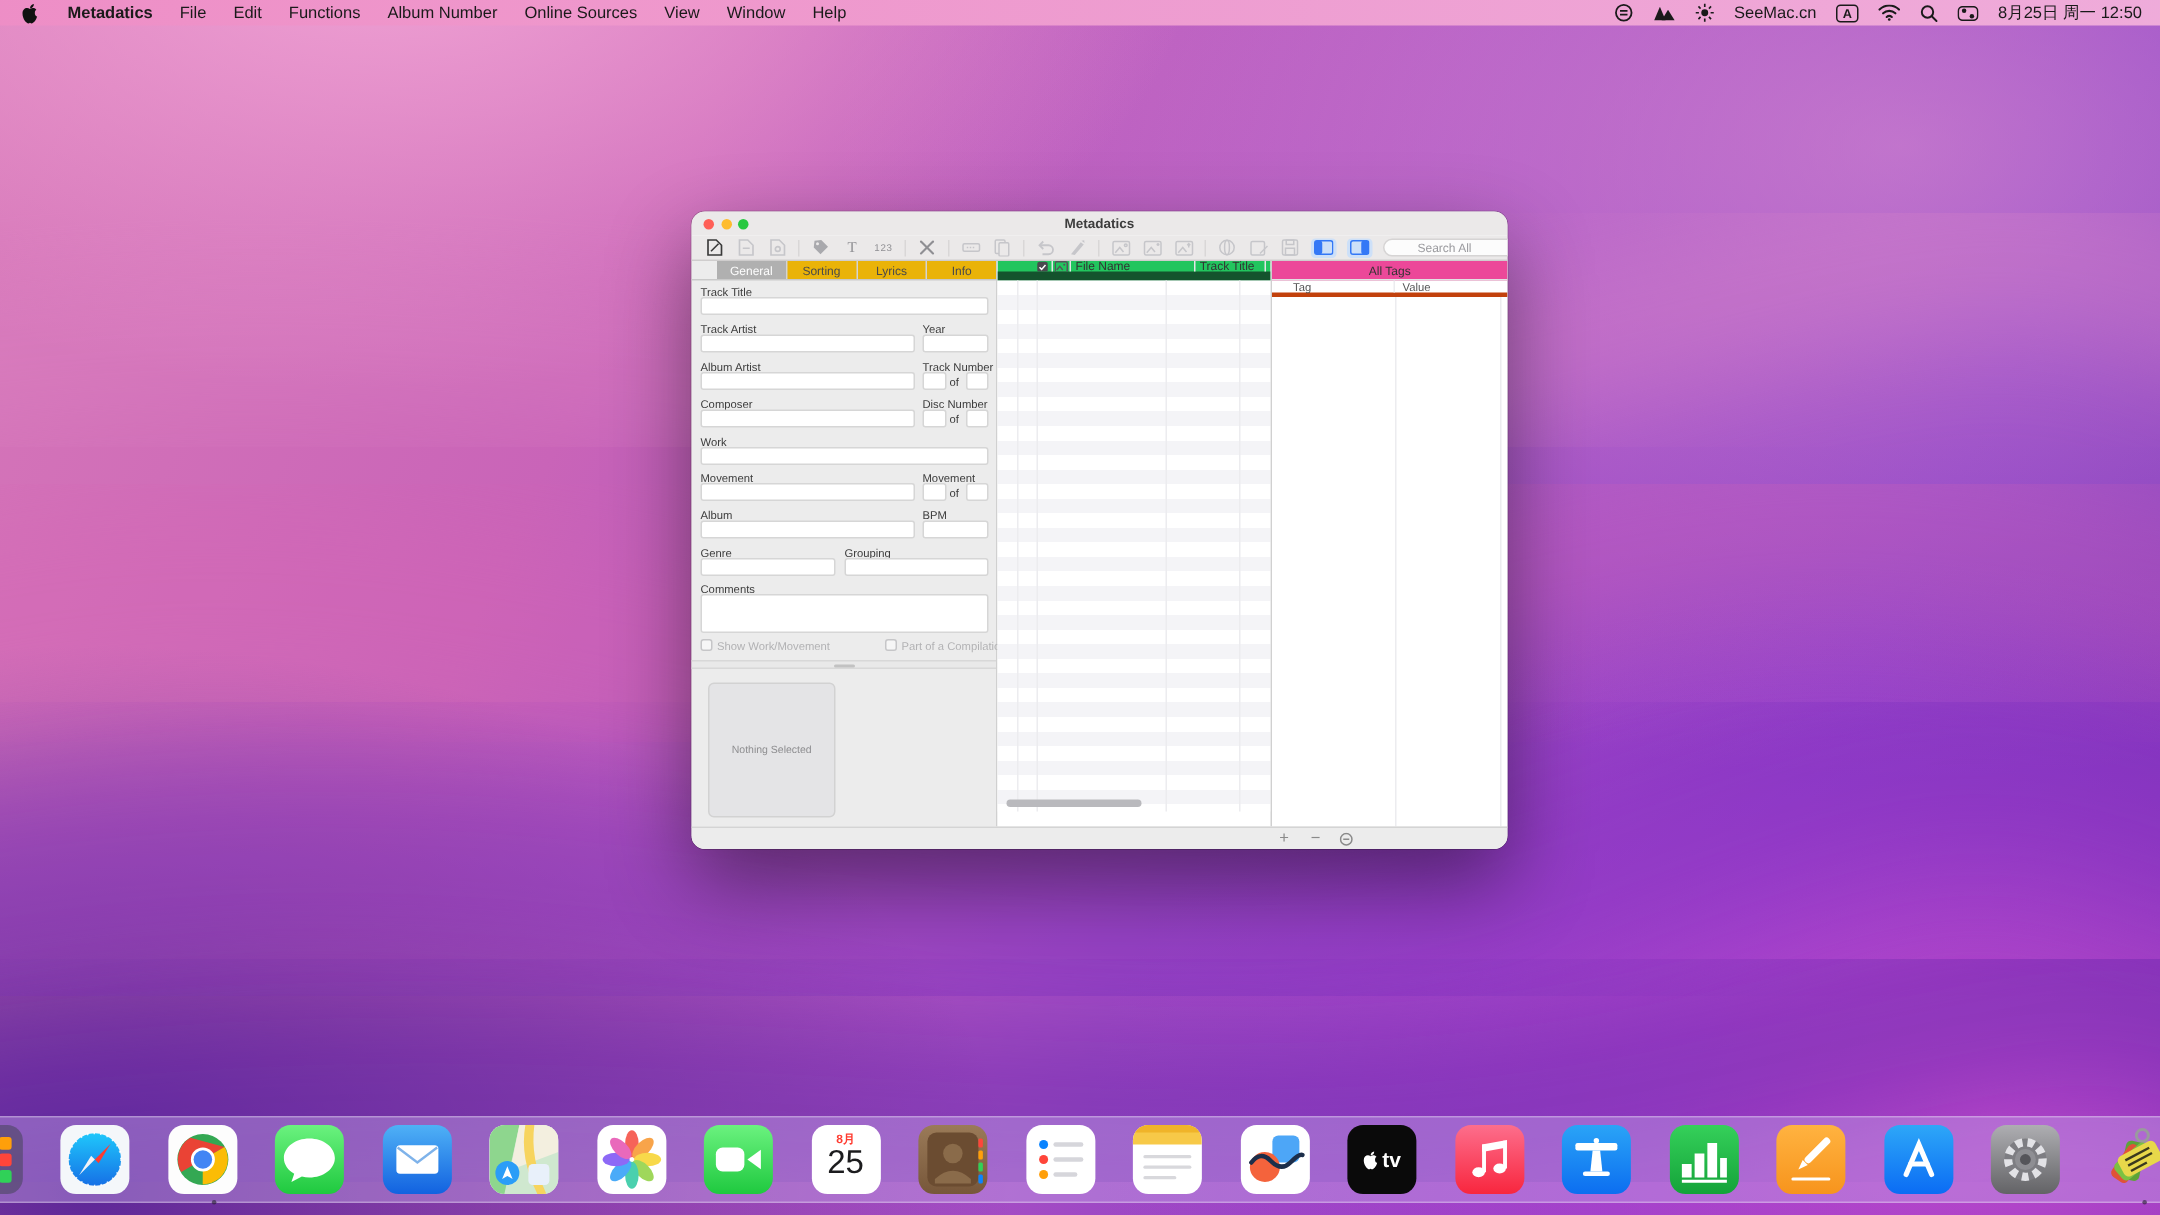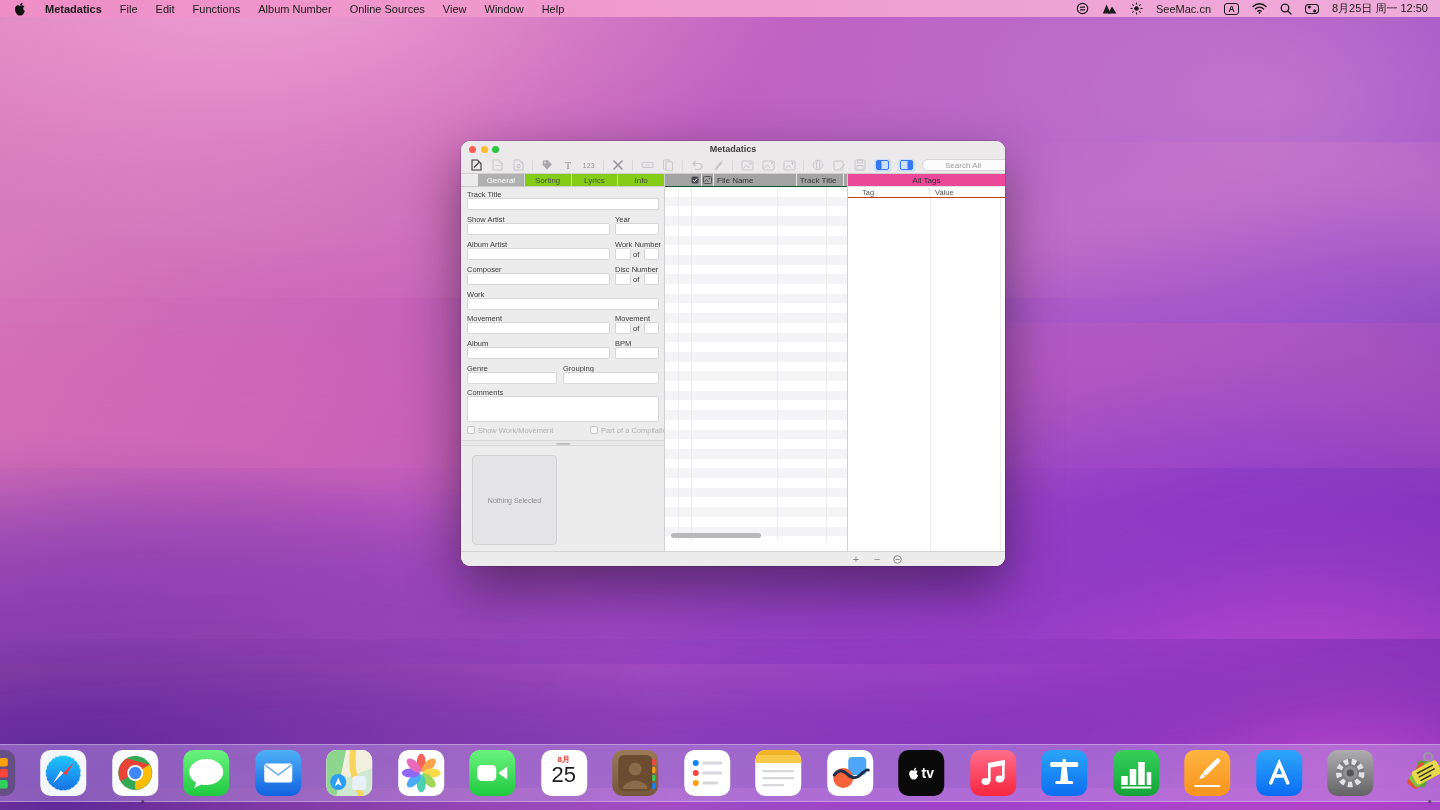--- a/index.html
+++ b/index.html
@@ -42,48 +42,48 @@
   .searchbox { margin-left:auto; width:90px; height:12px; border:1px solid #d6d4d4; border-radius:6px;
     background:rgba(255,255,255,.85); display:flex; align-items:center; padding:0 4px; gap:18px; }
   .searchbox input { border:none; outline:none; background:transparent; width:70px; font-size:8px; color:#444; }
   .searchbox input::placeholder { color:#9a9a9e; }
 
   .content { position:relative; height:377px; display:flex; }
   
   .panel-left { position:relative; width:204px; background:#ececec; border-right:1px solid #d0d0d0; flex:0 0 auto; }
   .tabs { display:flex; height:13px; border-bottom:1px solid #c9c9c9;padding-left:17px; }
   .tab { flex:1; display:flex; align-items:center; justify-content:center; font-size:8px; color:#4a4a4a;
-    background:#84cc16; border-right:1px solid #d4d4d4; }
+    background:#eab308; border-right:1px solid #d4d4d4; }
   .tab:last-child { border-right:none; }
   .tab.sel { background:#b0b0b0; color:#fdfdfd; }
   .f-label { position:absolute; font-size:7.5px; color:#3c3c3c; white-space:nowrap; }
   .f-label.dim, .cb-label { color:#b2b2b4;text-align:right; }
   .f-input { position:absolute; height:12px; background:#fff; border:1px solid #d6d6d6; border-radius:2px; }
   .f-area { position:absolute; background:#fff; border:1px solid #d6d6d6; border-radius:2px; }
   .cb { position:absolute; width:8px; height:8px; border:1px solid #c6c6c8; border-radius:2px; background:#f6f6f6; }
   .cb-label { position:absolute; font-size:7.5px; white-space:nowrap; }
   .splitter { position:absolute; left:0; width:100%; height:6px; border-top:1px solid #d8d8d8; border-bottom:1px solid #d8d8d8; background:#e9e9e9; }
   .splitter .grip { position:absolute; left:50%; top:1.5px; width:14px; height:2.5px; margin-left:-7px; border-radius:2px; background:#c2c2c2; }
   .artbox { position:absolute; background:#e4e4e6; border:1px solid #d2d2d2; border-radius:4px;
     display:flex; align-items:center; justify-content:center; font-size:7px; color:#8e8e90; }
 
   
   .panel-table { position:relative; width:183px; background:#fff; border-right:1px solid #d0d0d0; flex:0 0 auto; overflow:hidden; }
-  .ft-header { display:flex; height:13px; border-bottom:1px solid #14532d; font-size:8px; color:#333; background:#a3a3a3;padding-left:24px; }
+  .ft-header { display:flex; height:13px; border-bottom:6px solid #14532d; font-size:8px; color:#333; background:#22c55e;padding-left:24px; }
   .ft-h { display:flex; align-items:center; padding-left:3px; border-right:1px solid #e6e6e8; overflow:hidden; white-space:nowrap; }
   .ft-body { position:absolute; left:0; right:0; top:13px; height:354px;
     background:repeating-linear-gradient(to bottom, #ffffff 0 9.7px, #f4f4f7 9.7px 19.4px); }
   .colline { position:absolute; top:0; bottom:0; width:1px; background:#ececef; }
   .hscroll { position:absolute; left:6px; top:359px; width:90px; height:5px; border-radius:2.5px; background:#b9b9bd; }
 
   
   .panel-tags { position:relative; flex:1; background:#fff; }
   .tg-title { height:13px; background:#ec4899; border-bottom:1px solid #e2e2e2; display:flex; align-items:center; justify-content:center;
     font-size:8px; color:#333; }
-  .tg-cols { height:11px; border-bottom:1px solid #c2410c; display:flex; font-size:7.5px; color:#555; }
+  .tg-cols { height:11px; border-bottom:3px solid #c2410c; display:flex; font-size:7.5px; color:#555; }
   .tg-c1 { width:82px; padding-left:14px; display:flex; align-items:center; border-right:1px solid #ececef; }
   .tg-c2 { flex:1; padding-left:5px; display:flex; align-items:center; }
   .tg-body { position:absolute; top:24px; bottom:0; left:0; right:0; }
 
   .bottombar { height:15px; background:#ececec; border-top:1px solid #d4d4d4; position:relative; }
   .bb-btn { position:absolute; top:0; height:14px; display:flex; align-items:center; justify-content:center;
     width:14px; color:#8a8a8a; font-size:11px; }
 
   
   .dock { position:absolute; left:50%; transform:translateX(-50%); bottom:8px; height:58px;
@@ -337,28 +337,28 @@
         <div class="tabs">
           <div class="tab sel">General</div>
           <div class="tab">Sorting</div>
           <div class="tab">Lyrics</div>
           <div class="tab">Info</div>
         </div>
 
         <div class="f-label" style="left:6px;top:16px">Track Title</div>
         <div class="f-input" style="left:6px;top:24px;width:192px"></div>
 
-        <div class="f-label" style="left:6px;top:41px">Show Artist</div>
+        <div class="f-label" style="left:6px;top:41px">Track Artist</div>
         <div class="f-input" style="left:6px;top:49px;width:143px"></div>
         <div class="f-label" style="left:154px;top:41px">Year</div>
         <div class="f-input" style="left:154px;top:49px;width:44px"></div>
 
         <div class="f-label" style="left:6px;top:66px">Album Artist</div>
         <div class="f-input" style="left:6px;top:74px;width:143px"></div>
-        <div class="f-label" style="left:154px;top:66px">Work Number</div>
+        <div class="f-label" style="left:154px;top:66px">Track Number</div>
         <div class="f-input" style="left:154px;top:74px;width:16px"></div>
         <div class="f-label" style="left:172px;top:76px">of</div>
         <div class="f-input" style="left:183px;top:74px;width:15px"></div>
 
         <div class="f-label" style="left:6px;top:91px">Composer</div>
         <div class="f-input" style="left:6px;top:99px;width:143px"></div>
         <div class="f-label" style="left:154px;top:91px">Disc Number</div>
         <div class="f-input" style="left:154px;top:99px;width:16px"></div>
         <div class="f-label" style="left:172px;top:101px">of</div>
         <div class="f-input" style="left:183px;top:99px;width:15px"></div>

